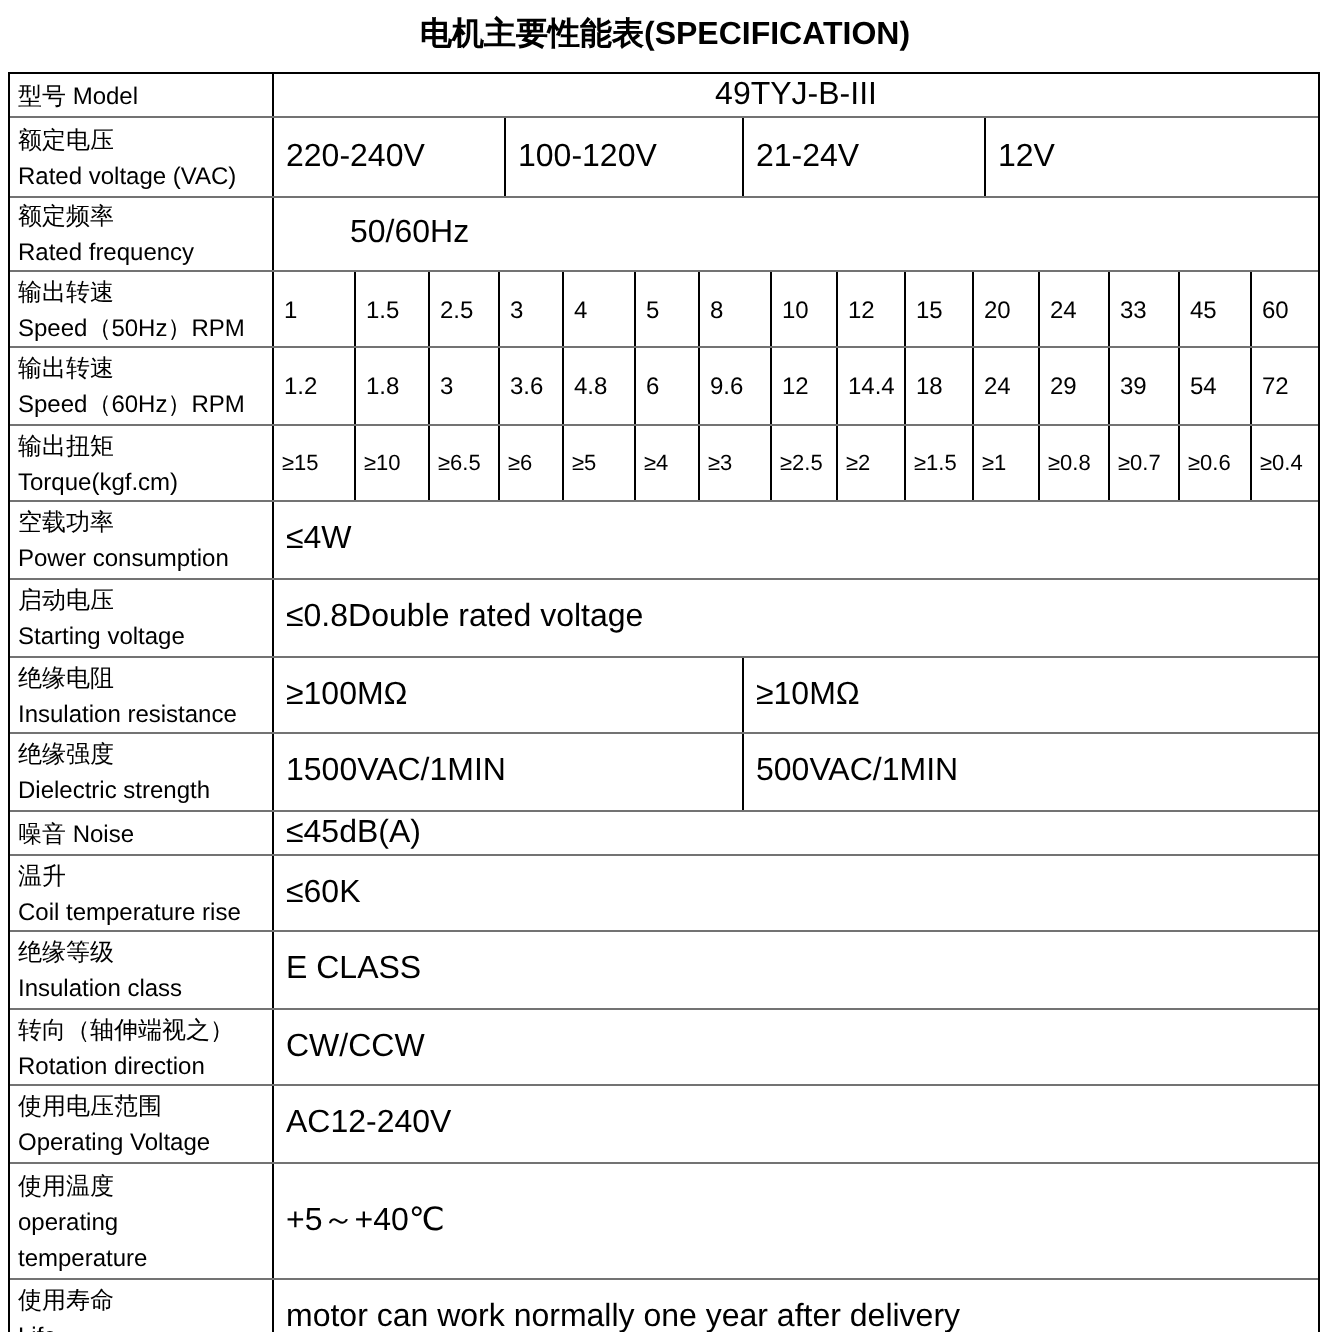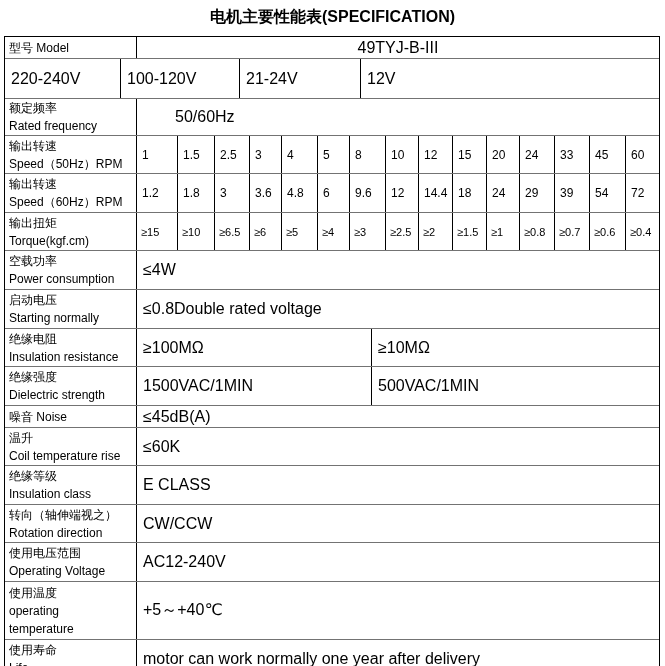--- a/index.html
+++ b/index.html
@@ -55,20 +55,24 @@
 <div class="spec-table">
 
   <div class="row h21">
     <div class="cell label">
       <div>型号 Model</div>
     </div>
     <div class="cell val center">49TYJ-B-III</div>
   </div>
 
   <div class="row h39">
+    <div class="cell label">
+      <div>额定电压</div>
+      <div>Rated voltage (VAC)</div>
+    </div>
     <div class="cell val" style="width:116px">220-240V</div>
     <div class="cell val" style="width:119px">100-120V</div>
     <div class="cell val" style="width:121px">21-24V</div>
     <div class="cell val">12V</div>
   </div>
 
   <div class="row h36">
     <div class="cell label">
       <div>额定频率</div>
       <div>Rated frequency</div>
@@ -146,21 +150,21 @@
     <div class="cell label">
       <div>空载功率</div>
       <div>Power consumption</div>
     </div>
     <div class="cell val">≤4W</div>
   </div>
 
   <div class="row h38">
     <div class="cell label">
       <div>启动电压</div>
-      <div>Starting normally</div>
+      <div>Starting voltage</div>
     </div>
     <div class="cell val">≤0.8Double rated voltage</div>
   </div>
 
   <div class="row h37">
     <div class="cell label">
       <div>绝缘电阻</div>
       <div>Insulation resistance</div>
     </div>
     <div class="cell val" style="width:235px">≥100MΩ</div>

